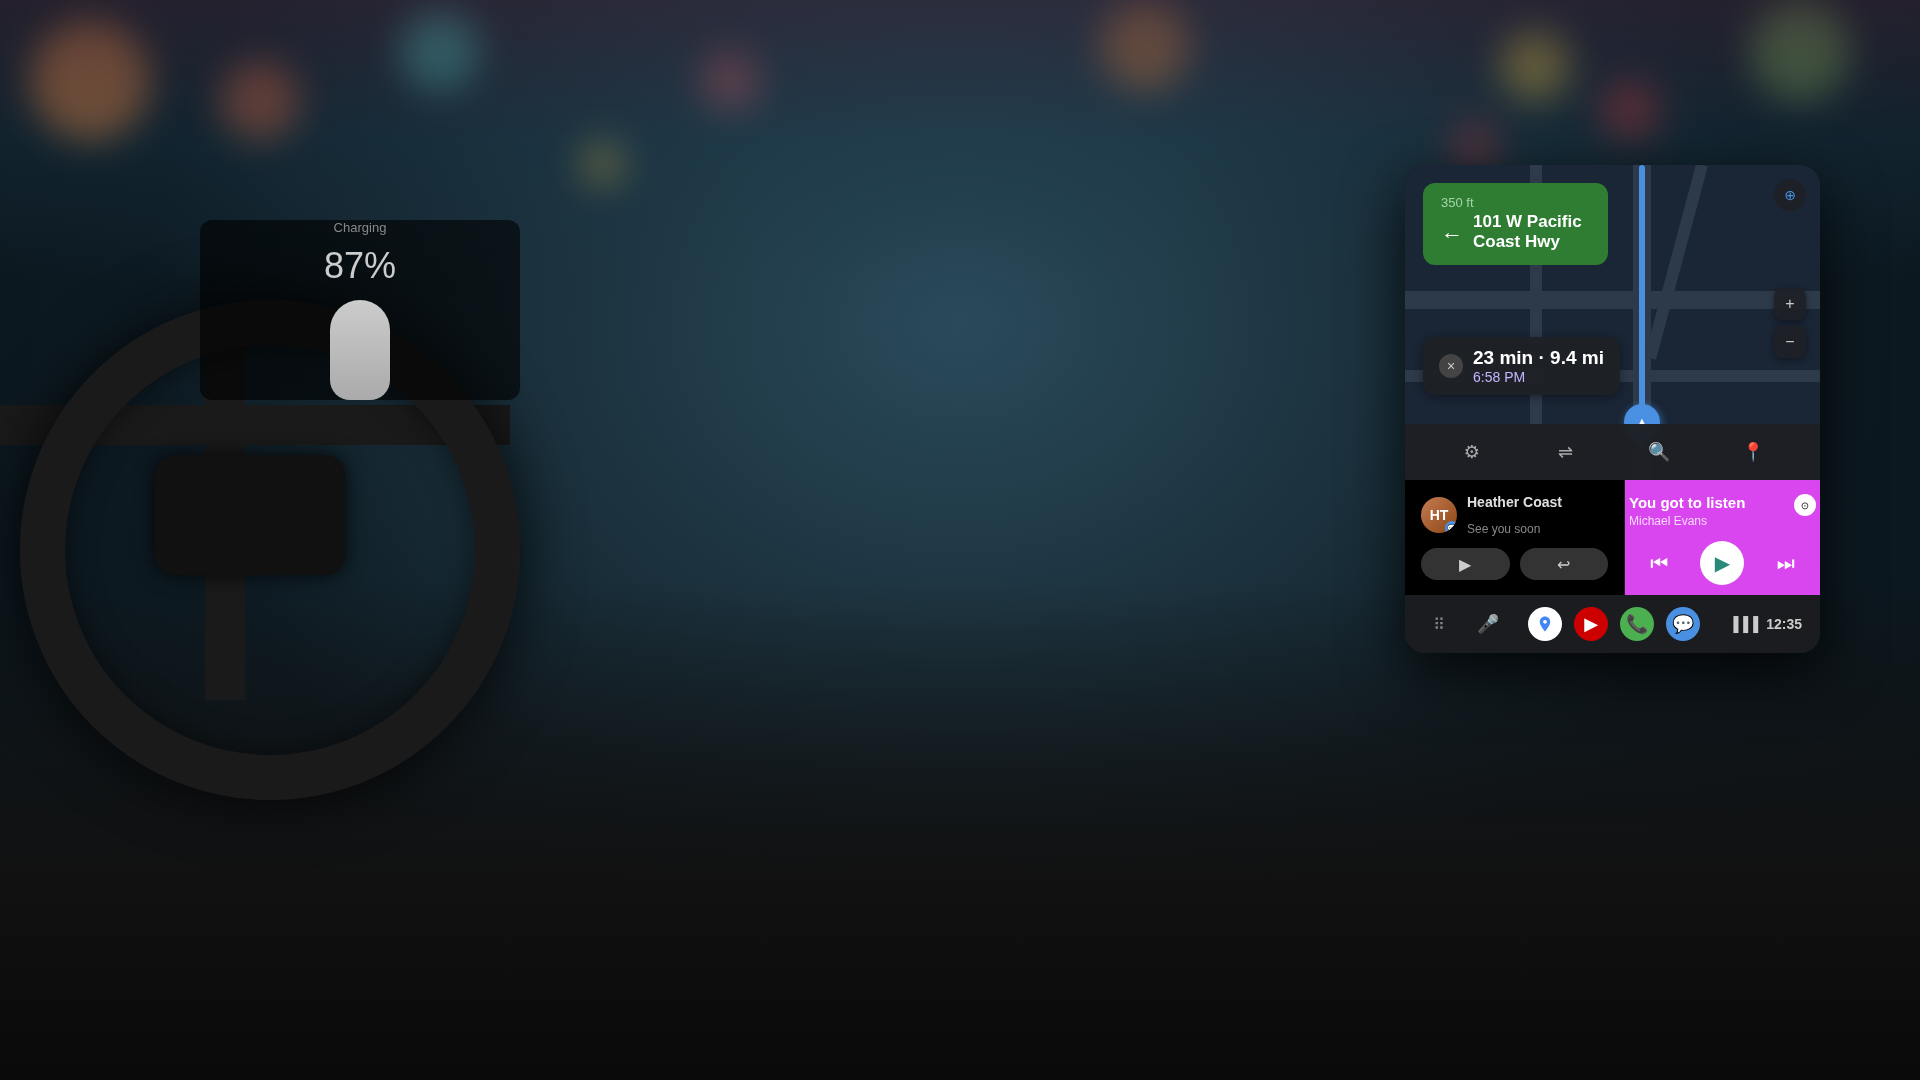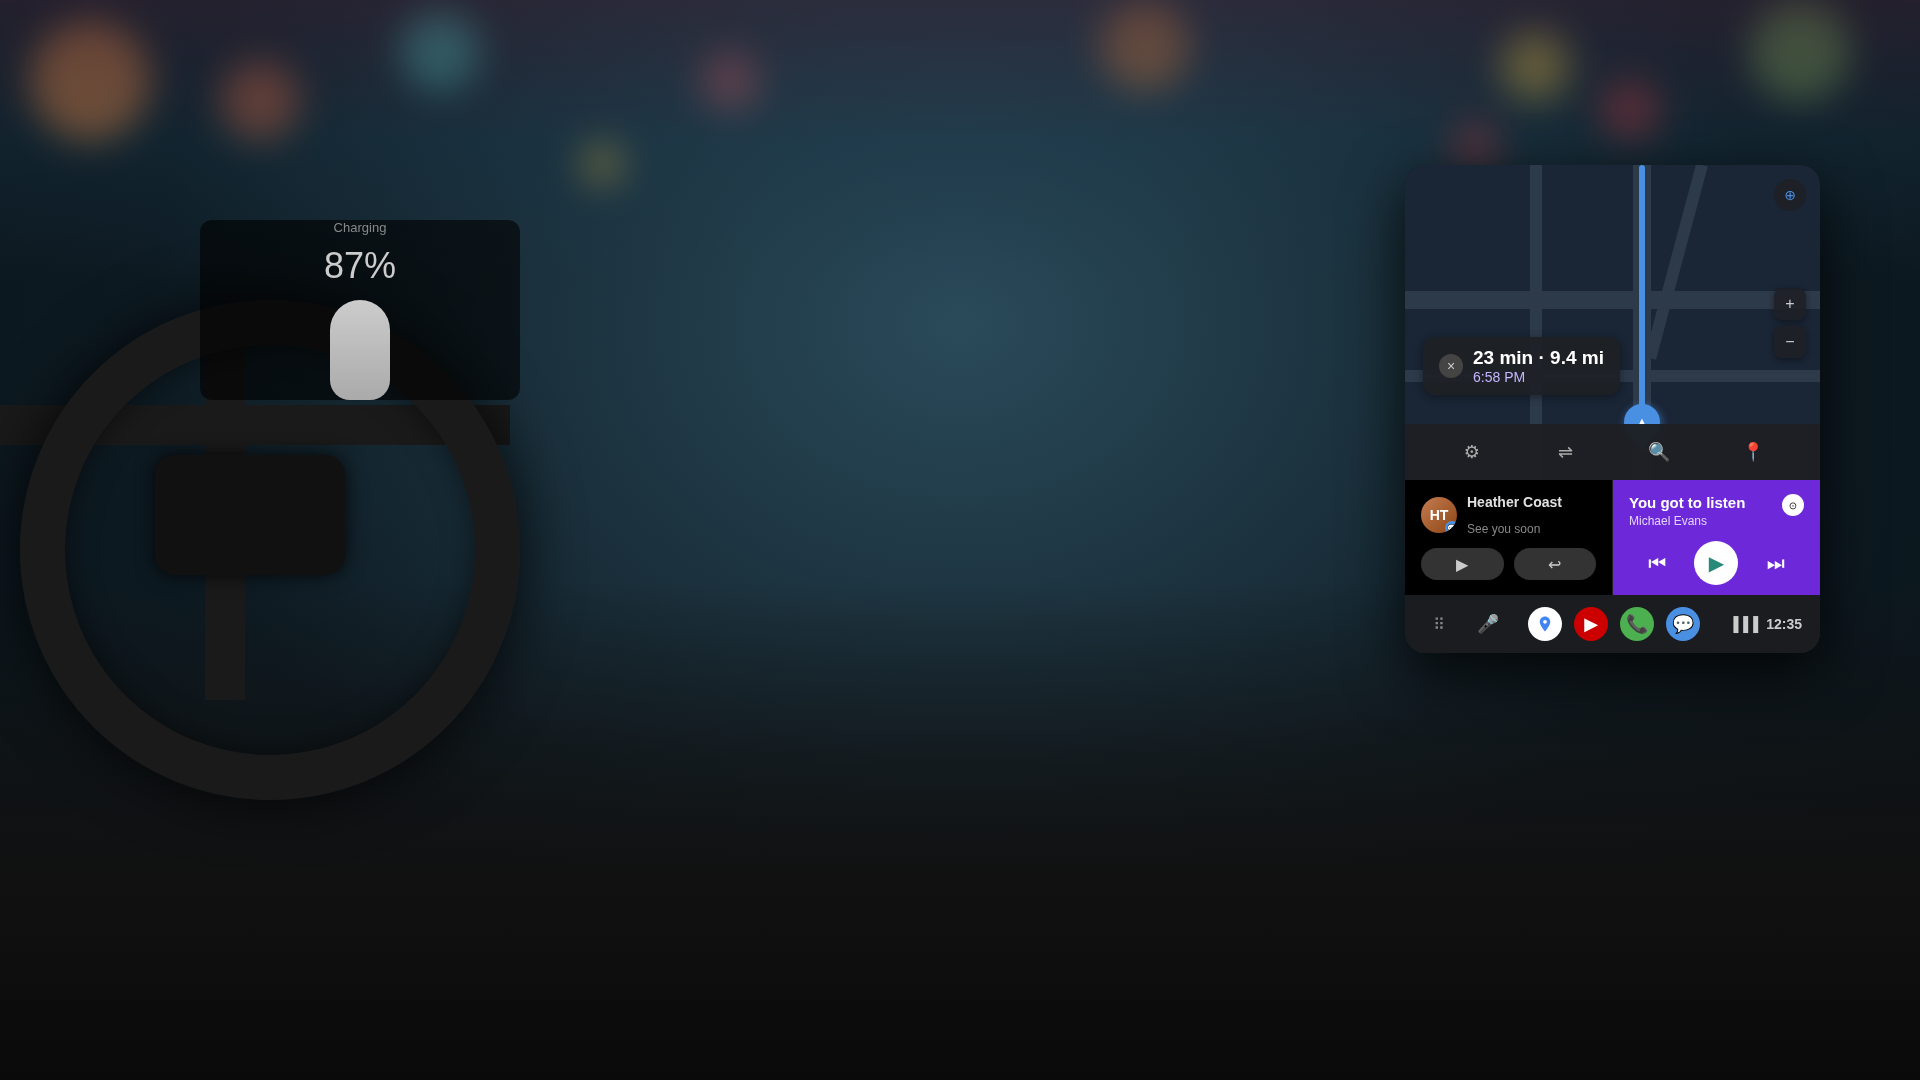--- a/index.html
+++ b/index.html
@@ -430,22 +430,22 @@
       align-items: center;
       justify-content: center;
       color: #ccc;
       font-size: 16px;
       cursor: pointer;
     }
 
     
     .music-card {
       flex: 1;
-      background: #6d28d9;
-      padding: 14px 16px 10px;
+      background: #d946ef;
+      padding: 14px 4px 10px;
       position: relative;
       display: flex;
       flex-direction: column;
     }
     .music-header {
       display: flex;
       justify-content: space-between;
       align-items: flex-start;
       margin-bottom: 4px;
     }
@@ -609,20 +609,30 @@
     <div class="map-road map-road-v"></div>
     <div class="map-road map-road-h"></div>
     <div class="map-road map-road-h2"></div>
     <div class="map-road map-road-v2"></div>
     <div class="map-road map-road-diagonal"></div>
 
     <div class="route-line"></div>
 
     <div class="current-location"></div>
 
+    <div class="nav-instruction">
+      <div class="nav-distance">350 ft</div>
+      <div class="nav-turn-row">
+        <span class="nav-turn-icon">←</span>
+        <div class="nav-street">
+          <span>101 W Pacific</span><br>
+          <span>Coast Hwy</span>
+        </div>
+      </div>
+    </div>
 
     <div class="eta-card">
       <div class="eta-close">×</div>
       <div class="eta-info">
         <span class="eta-main">23 min · 9.4 mi</span>
         <span class="eta-arrival">6:58 PM</span>
       </div>
     </div>
 
     <div class="map-action-bar">

